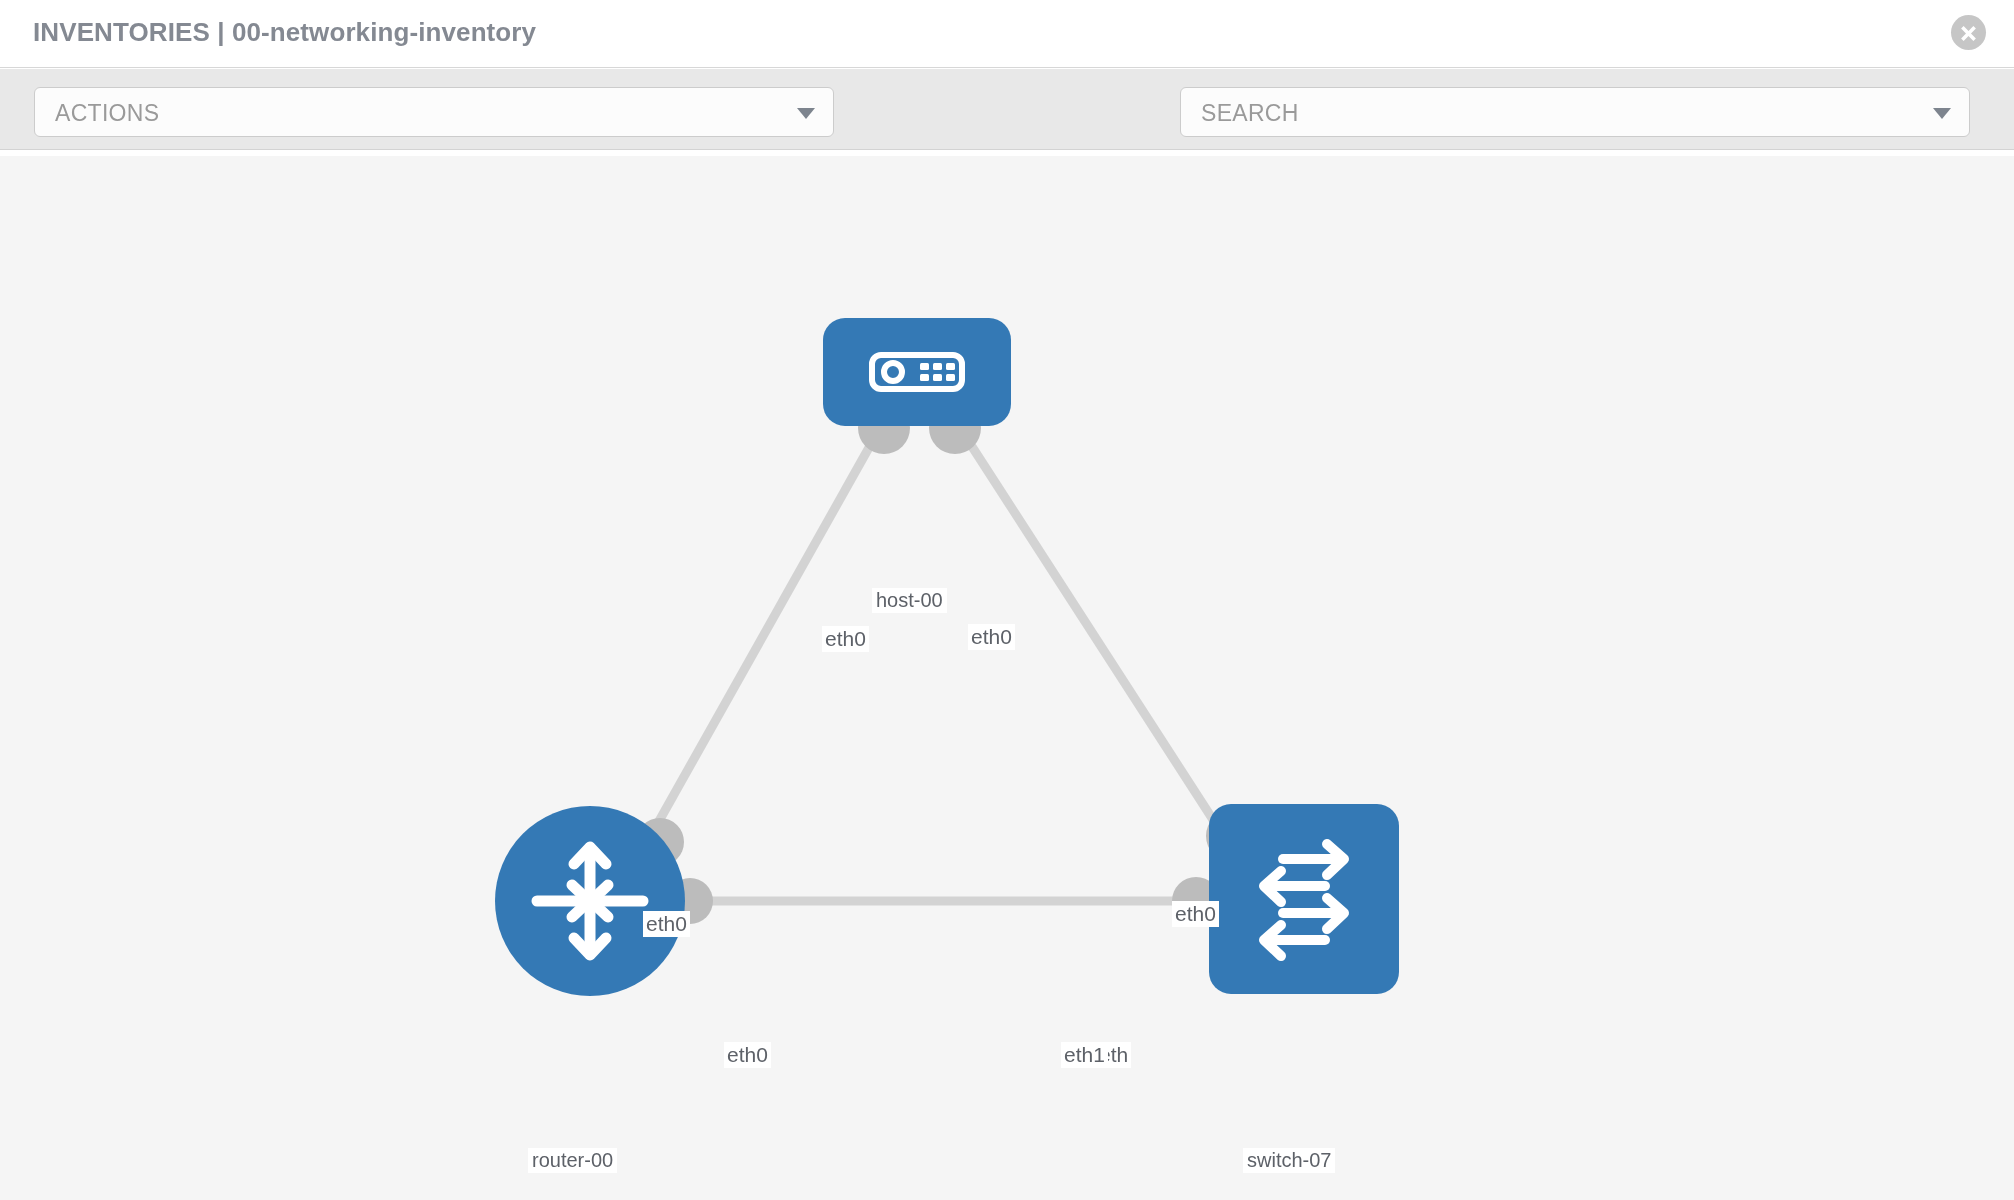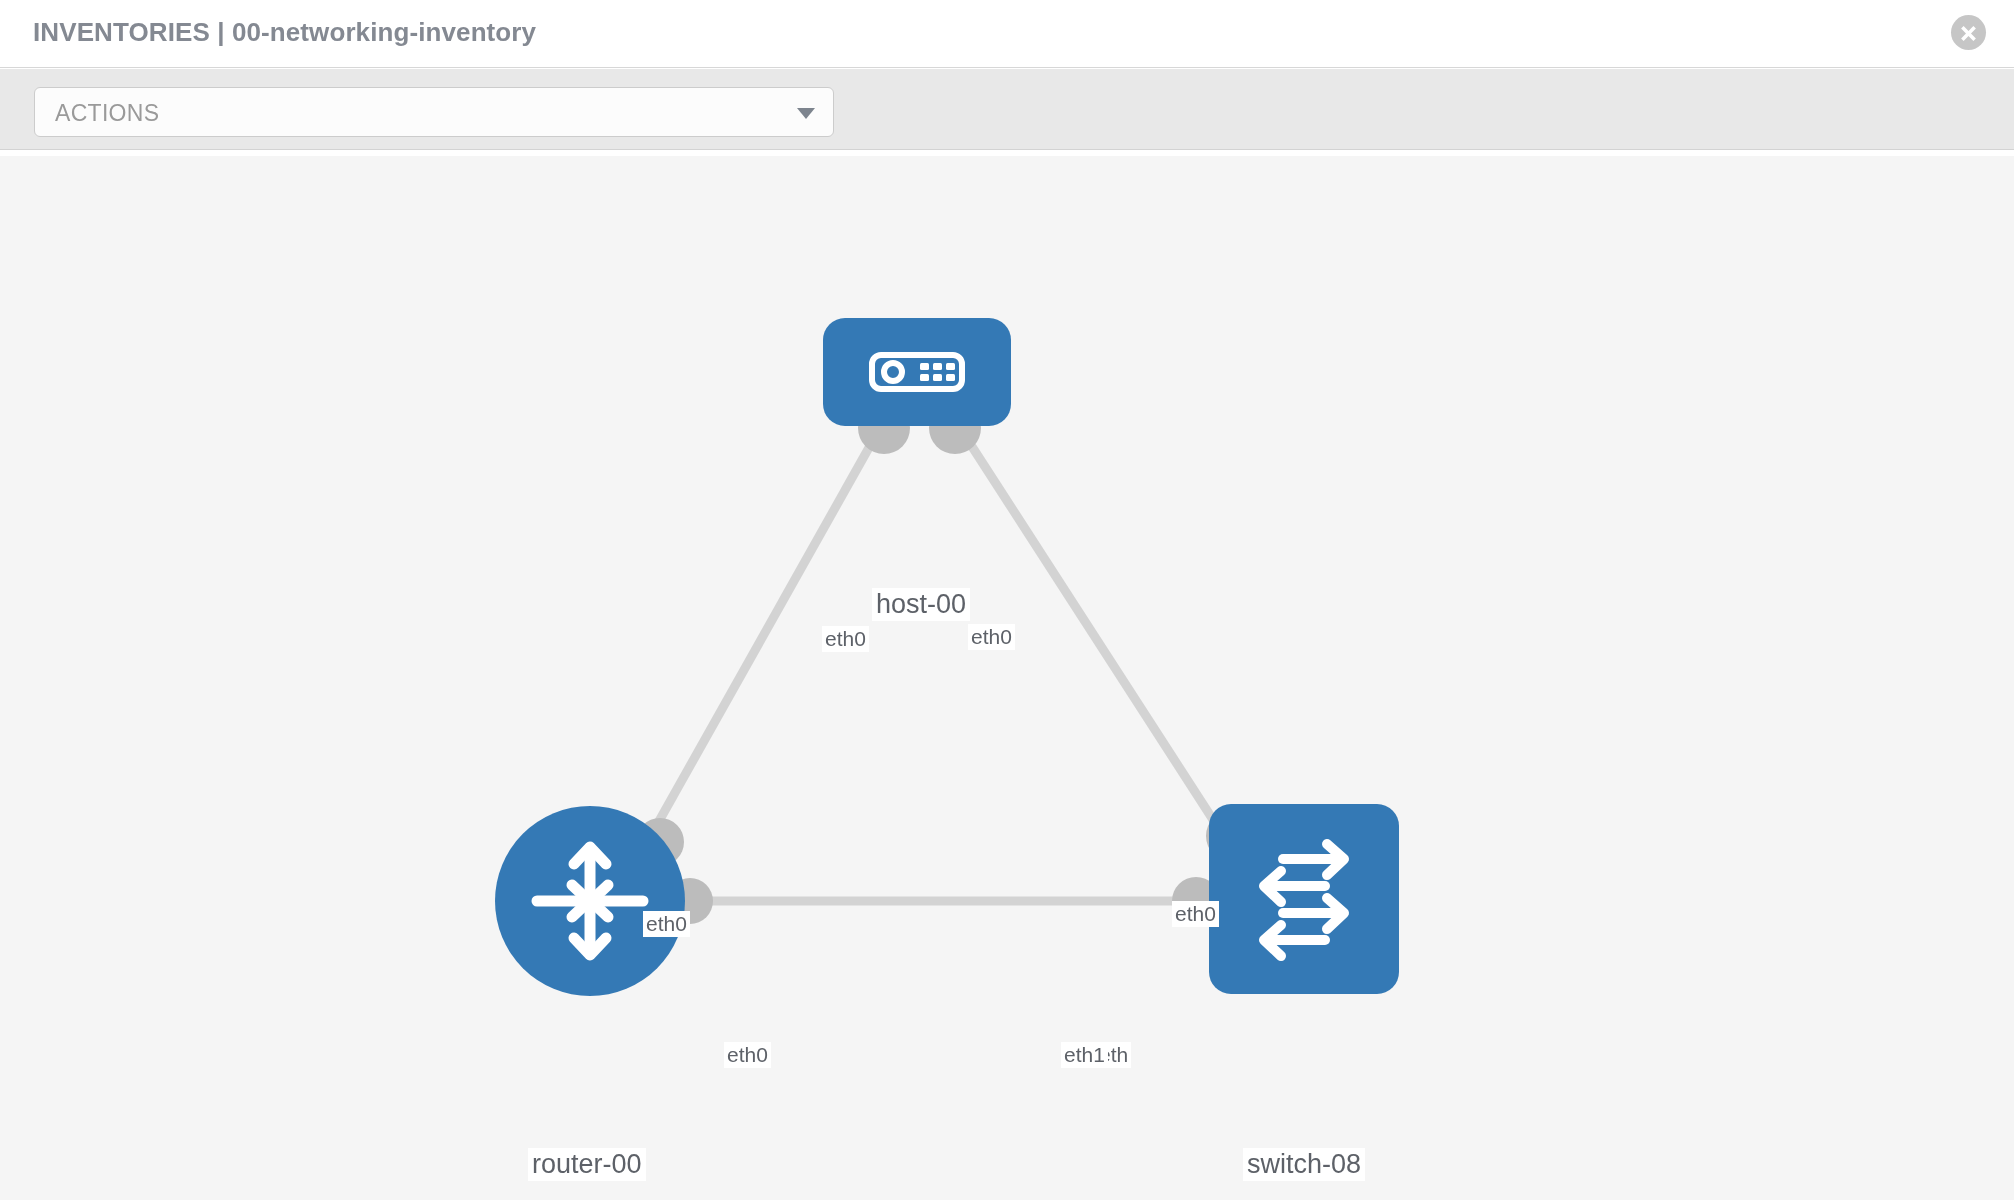--- a/index.html
+++ b/index.html
@@ -110,21 +110,21 @@
     left: 1209px; top: 648px;
     width: 190px; height: 190px;
     background: #3479b5;
     border-radius: 22px;
     display: flex; align-items: center; justify-content: center;
   }
 
   
   .node-name {
     position: absolute;
-    font-size: 27px; color: #5d6168;
+    font-size: 20px; color: #5d6168;
     background: #ffffff;
     padding: 1px 4px;
     white-space: nowrap;
   }
   #name-host   { left: 872px; top: 432px; }
   #name-router { left: 528px; top: 992px; }
   #name-switch { left: 1243px; top: 992px; }
 
   
   .iface-label {
@@ -174,20 +174,24 @@
     <div class="tool-icon" id="key-btn">
       <svg width="36" height="36" viewBox="0 0 36 36" aria-hidden="true">
         <g fill="none" stroke="#858b95" stroke-width="3.4" stroke-linecap="round">
           <circle cx="12.6" cy="14.0" r="7.2"></circle>
           <line x1="17.8" y1="19.2" x2="30.5" y2="31.0"></line>
           <line x1="26.0" y1="29.5" x2="30.5" y2="25.3"></line>
         </g>
       </svg>
     </div>
 
+    <div class="search-select">
+      <span class="sel-label">SEARCH</span>
+      <span class="caret"></span>
+    </div>
   </div>
 
   <div class="canvas">
 
     <svg class="topology" viewBox="0 0 2014 1044">
       <g stroke="#d3d3d3" stroke-width="9" fill="none">
         <line x1="880" y1="272" x2="645" y2="690"></line>
         <line x1="960" y1="272" x2="1230" y2="690"></line>
         <line x1="672" y1="745" x2="1218" y2="745"></line>
       </g>
@@ -241,21 +245,21 @@
           <line x1="44" y1="79" x2="104" y2="79"></line>
           <polyline points="88,64 105,79 88,95"></polyline>
           <line x1="26" y1="106" x2="86" y2="106"></line>
           <polyline points="42,91 25,106 42,122"></polyline>
         </g>
       </svg>
     </div>
 
     <div class="node-name" id="name-host">host-00</div>
     <div class="node-name" id="name-router">router-00</div>
-    <div class="node-name" id="name-switch">switch-08</div>
+    <div class="node-name" id="name-switch">switch-07</div>
 
     <div class="iface-label" id="if-host-left">eth0</div>
     <div class="iface-label" id="if-host-right">eth0</div>
     <div class="iface-label" id="if-router-up">eth0</div>
     <div class="iface-label" id="if-switch-up">eth0</div>
     <div class="iface-label" id="if-router-right">eth0</div>
     <div class="iface-label" id="if-switch-left-a">eth</div>
     <div class="iface-label" id="if-switch-left-b">eth1</div>
 
   </div>

